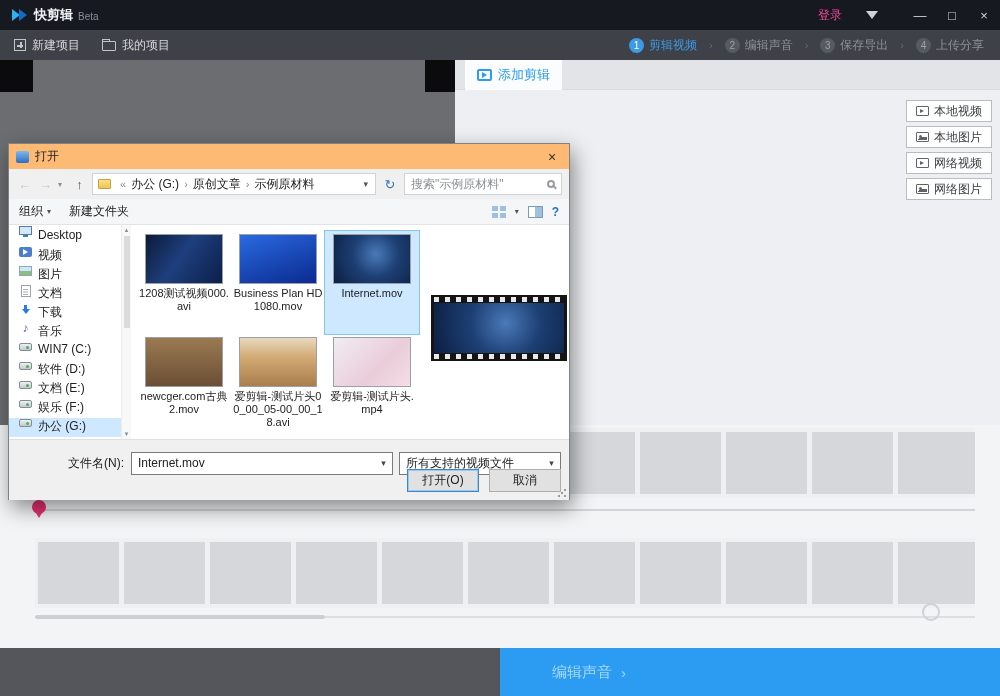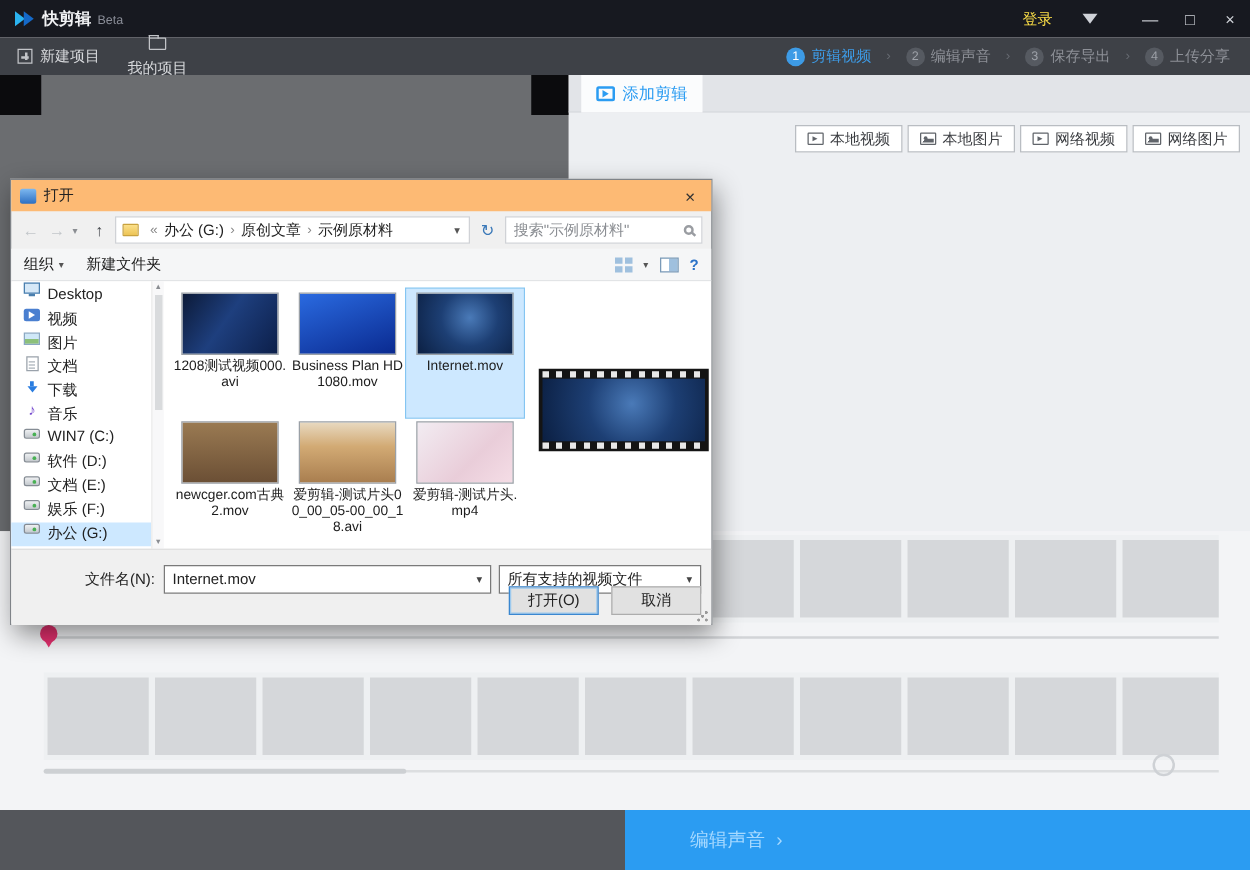--- a/index.html
+++ b/index.html
@@ -5,28 +5,28 @@
   * { margin:0; padding:0; box-sizing:border-box; }
   html,body { width:1000px; height:696px; }
   body { position:relative; font-family:"Liberation Sans", sans-serif; overflow:hidden; background:#f2f3f5; }
 
   
   .titlebar { position:absolute; top:0; left:0; right:0; height:30px; background:#171920; display:flex; align-items:center; color:#fff; z-index:10; }
   .logo { margin-left:10px; display:flex; align-items:center; }
   .app-name { font-size:13px; font-weight:bold; margin-left:6px; color:#f2f3f5; }
   .beta { font-size:10px; color:#8a8d97; margin-left:5px; margin-top:2px; }
   .tb-right { margin-left:auto; display:flex; align-items:center; height:100%; }
-  .login { font-size:12px; color:#fde047; margin-right:24px; cursor:pointer; }
+  .login { font-size:12px; color:#ec4899; margin-right:24px; cursor:pointer; }
   .menu-icon { width:0; height:0; border-left:6px solid transparent; border-right:6px solid transparent; border-top:8px solid #cfd2d8; margin-right:26px; }
   .win-btn { width:32px; height:100%; display:flex; align-items:center; justify-content:center; font-size:13px; color:#cfd2d8; cursor:pointer; }
 
   
   .toolbar2 { position:absolute; top:30px; height:30px; left:0; right:0; background:#3e4147; display:flex; align-items:center; color:#d6d8db; font-size:12px; z-index:10; }
   .proj-btn { display:flex; align-items:center; gap:6px; margin-left:14px; cursor:pointer; }
-  .proj-btn + .proj-btn { margin-left:22px;flex-direction:column; }
+  .proj-btn + .proj-btn { margin-left:22px; }
   .ico-newproj { width:12px; height:12px; border:1px solid #c2c4c8; position:relative; }
   .ico-newproj::before { content:""; position:absolute; left:5px; top:2px; bottom:2px; width:2px; background:#c2c4c8; }
   .ico-newproj::after { content:""; position:absolute; top:5px; left:2px; right:2px; height:2px; background:#c2c4c8; }
   .ico-folder { width:14px; height:10px; border:1px solid #c2c4c8; border-radius:1px; position:relative; margin-top:2px; }
   .ico-folder::before { content:""; position:absolute; top:-3px; left:-1px; width:6px; height:2px; border:1px solid #c2c4c8; border-bottom:none; }
   .steps { margin-left:auto; margin-right:16px; display:flex; align-items:center; gap:12px; font-size:12px; }
   .step { display:flex; align-items:center; gap:5px; cursor:pointer; }
   .step-num { width:15px; height:15px; border-radius:50%; display:flex; align-items:center; justify-content:center; font-size:10px; background:#565a61; color:#9ea2a9; }
   .step-label { color:#8d9097; }
   .step.active .step-num { background:#3d9be6; color:#fff; }
@@ -36,21 +36,21 @@
   
   .preview-area { position:absolute; left:0; top:60px; width:455px; height:365px; background:#6b6d70; }
   .pv-black-l { position:absolute; left:0; top:0; width:33px; height:32px; background:#0b0b0d; }
   .pv-black-r { position:absolute; right:0; top:0; width:30px; height:32px; background:#0b0b0d; }
 
   .right-panel { position:absolute; left:455px; top:60px; right:0; height:365px; background:#edeff2; }
   .tab-row { position:absolute; top:0; left:0; right:0; height:30px; background:#e2e4e8; border-bottom:1px solid #d8dade; }
   .tab { position:absolute; left:10px; top:0; width:97px; height:30px; background:#fbfcfd; color:#2b9cf2; display:flex; align-items:center; justify-content:center; gap:6px; font-size:13px; cursor:pointer; }
   .ico-addclip { width:15px; height:12px; border:2px solid #2b9cf2; border-radius:2px; position:relative; flex:none; }
   .ico-addclip::after { content:""; position:absolute; left:3px; top:1px; border-left:5px solid #2b9cf2; border-top:3px solid transparent; border-bottom:3px solid transparent; }
-  .media-buttons { position:absolute; top:40px; right:8px; display:flex; gap:4px; }
+  .media-buttons { position:absolute; top:40px; right:8px; display:flex; gap:4px;flex-direction:column; }
   .m-btn { height:22px; padding:0 9px; background:#fff; border:1px solid #b9bdc2; display:flex; align-items:center; gap:5px; font-size:12px; color:#3a3c40; cursor:pointer; }
   .bi { width:13px; height:10px; border:1px solid #60646a; border-radius:1px; position:relative; flex:none; }
   .bi-video::after { content:""; position:absolute; left:3px; top:1.5px; border-left:4px solid #60646a; border-top:2.5px solid transparent; border-bottom:2.5px solid transparent; }
   .bi-pic::after { content:""; position:absolute; left:2px; top:1.5px; width:3px; height:3px; border-radius:50%; background:#60646a; }
   .bi-pic::before { content:""; position:absolute; left:1px; right:1px; bottom:1px; height:3px; background:linear-gradient(135deg,transparent 2px,#60646a 2px); }
   .placeholder { position:absolute; left:50%; top:152px; transform:translateX(-50%); text-align:center; color:#b4b7bc; font-size:12px; }
   .ph-icon { width:36px; height:28px; border:2px solid #c6c9cd; border-radius:3px; margin:0 auto 10px; position:relative; }
   .ph-icon::before,.ph-icon::after { content:""; position:absolute; top:2px; bottom:2px; width:4px; background:repeating-linear-gradient(180deg,#c6c9cd 0 3px,transparent 3px 6px); }
   .ph-icon::before { left:2px; } .ph-icon::after { right:2px; }
 

